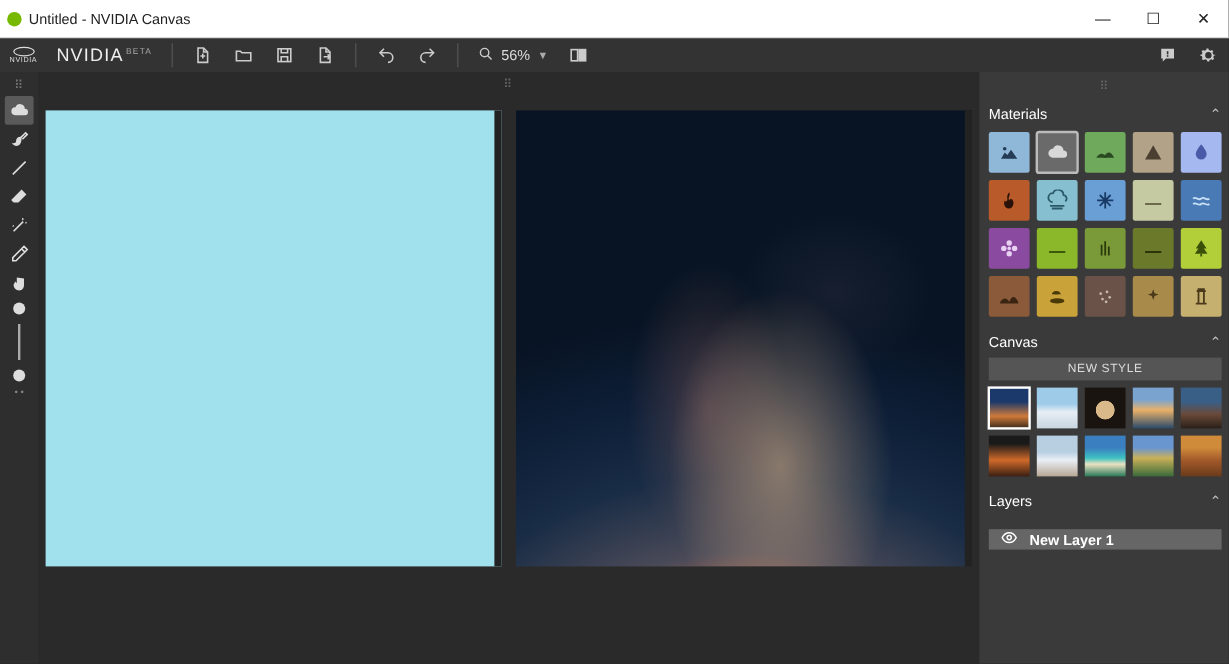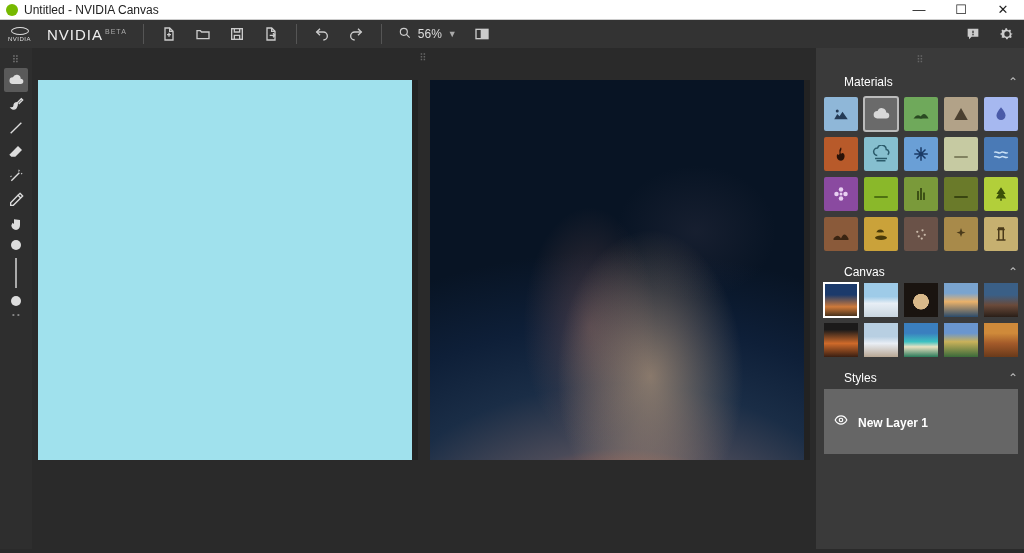--- a/index.html
+++ b/index.html
@@ -1,19 +1,19 @@
 <!DOCTYPE html>
 <html><head>
 <meta charset="utf-8">
 <style>
 * { margin: 0; padding: 0; box-sizing: border-box; font-family: "Segoe UI", Arial, sans-serif; }
 body { width: 1024px; height: 553px; background: #2a2a2a; overflow: hidden; color: #ddd; font-size: 12px; user-select: none; }
 
 
-.titlebar { height: 20px; background: #fff; display: flex; align-items: center; padding-left: 6px; color: #222; border-bottom: 1px solid #ccc; }
+.titlebar { height: 32px; background: #fff; display: flex; align-items: center; padding-left: 6px; color: #222; border-bottom: 1px solid #ccc; }
 .titlebar .nv-dot { width: 12px; height: 12px; border-radius: 50%; background: #76b900; margin-right: 6px; }
 .titlebar .wincontrols { margin-left: auto; display: flex; }
 .titlebar .wincontrols div { width: 42px; height: 24px; display: flex; align-items: center; justify-content: center; font-size: 13px; }
 
 
 .appheader { height: 28px; background: #333; display: flex; align-items: center; padding: 0 8px; gap: 16px; }
 .logo-stack { display:flex; flex-direction:column; align-items:center; line-height:1; }
 .logo-eye { width:18px; height:8px; border:1.5px solid #ddd; border-radius:50%; display:flex; align-items:center; justify-content:center; }
 .logo-text { font-size:6px; letter-spacing:0.5px; color:#ddd; margin-top:1px; }
 .brand { font-size: 15px; font-weight: 400; letter-spacing: 1px; color:#eee; }
@@ -51,35 +51,35 @@
 .pane.right .surf::before{content:"";position:absolute;inset:0;background:
   radial-gradient(ellipse 35% 55% at 58% 78%, rgba(230,185,140,0.55), rgba(0,0,0,0) 70%),
   radial-gradient(ellipse 25% 45% at 42% 65%, rgba(170,110,100,0.35), rgba(0,0,0,0) 70%),
   radial-gradient(ellipse 30% 25% at 70% 40%, rgba(90,80,100,0.18), rgba(0,0,0,0) 70%);
 }
 .pane .vscroll { position:absolute; right:0; top:0; width:6px; height:380px; background:#222; }
 
 
 .panels { width:208px; background:#3a3a3a; display:flex; flex-direction:column; padding:6px 4px 6px 6px; overflow:hidden; }
 .panels .grip { text-align:center; color:#666; font-size:10px; letter-spacing:2px; margin-bottom:6px;}
-.phead { display:flex; align-items:center; font-size:12px; color:#fff; padding:4px 2px; cursor:pointer;margin-left:20px;}
+.phead { display:flex; align-items:center; font-size:12px; color:#fff; padding:4px 2px; cursor:pointer;}
 .phead .chev { margin-left:auto; font-size:12px; color:#bbb; }
 
 .matgrid { display:grid; grid-template-columns:repeat(5,34px); grid-auto-rows:34px; gap:6px; padding:4px 2px 10px 2px;}
 .mat { border-radius:2px; display:flex; align-items:center; justify-content:center; cursor:pointer; position:relative; }
 .mat.sel { outline:2px solid #bbb; outline-offset:-1px; }
 .mat svg { width:18px; height:18px; }
 
 .styles-bar { background:#555; text-align:center; font-size:10px; padding:4px 0; letter-spacing:0.5px; cursor:pointer; margin:2px 2px 6px 2px;}
 .stylesgrid { display:grid; grid-template-columns:repeat(5,34px); grid-auto-rows:34px; gap:6px; padding:0 2px 10px 2px;}
 .sty { cursor:pointer; }
 .sty.sel { outline:2px solid #fff; outline-offset:-1px; }
 
 .layers-bar { background:#555; text-align:center; font-size:10px; padding:4px 0; letter-spacing:0.5px; cursor:pointer; margin:2px 2px 6px 2px;}
-.layer-row { background:#666; display:flex; align-items:flex-end; gap:10px; padding:24px 10px; margin:0 2px; cursor:pointer;}
+.layer-row { background:#666; display:flex; align-items:center; gap:10px; padding:0 10px; margin:12px 2px; cursor:pointer;}
 .layer-row .eye svg { width:14px; height:14px; }
 .layer-row .lname { font-size:12px; font-weight:600; color:#fff; }
 
 
 .t-sunset1{background:linear-gradient(#1b3a6b 35%,#cf7a3a 70%,#3a2a1a);}
 .t-snow{background:linear-gradient(#9ecbe8 40%,#e7eef5 60%,#c9d6e0);}
 .t-arch{background:radial-gradient(circle at 50% 55%, #d9b98a 0 30%, #1a1410 32% 100%);}
 .t-lake{background:linear-gradient(#7aa4cf 30%,#e9b16a 55%,#2a4a6a);}
 .t-rock{background:linear-gradient(#3a5f86 35%,#6a4a3a 65%,#2a1f18);}
 .t-sunset2{background:linear-gradient(#1b1a1a 20%,#cf6a2a 60%,#3a1f12);}
@@ -367,35 +367,36 @@
           <svg viewBox="0 0 24 24" fill="none" stroke="currentColor" stroke-width="2">
             <path d="M6 20h12M7 6h10M9 6v14M15 6v14M8 4h8"></path>
           </svg>
         </div>
       </div>
 
     <div class="phead">
       <span>Canvas</span>
       <span class="chev">⌃</span>
     </div>
+    <div class="styles-bar">NEW STYLE</div>
     <div class="stylesgrid" id="stylesgrid">
         <div class="sty t-sunset1 sel"></div>
         <div class="sty t-snow"></div>
         <div class="sty t-arch"></div>
         <div class="sty t-lake"></div>
         <div class="sty t-rock"></div>
         <div class="sty t-sunset2"></div>
         <div class="sty t-winter"></div>
         <div class="sty t-trop"></div>
         <div class="sty t-valley"></div>
         <div class="sty t-desert"></div>
       </div>
 
     <div class="phead">
-      <span>Styles</span>
+      <span>Layers</span>
       <span class="chev">⌃</span>
     </div>
     <div id="layerlist">
         <div class="layer-row">
           <span class="eye"><svg viewBox="0 0 24 24" fill="none" stroke="#fff" stroke-width="2">
               <path d="M2 12s3.5-7 10-7 10 7 10 7-3.5 7-10 7S2 12 2 12z"></path>
               <circle cx="12" cy="12" r="3"></circle>
             </svg></span>
           <span class="lname">New Layer 1</span>
         </div>

